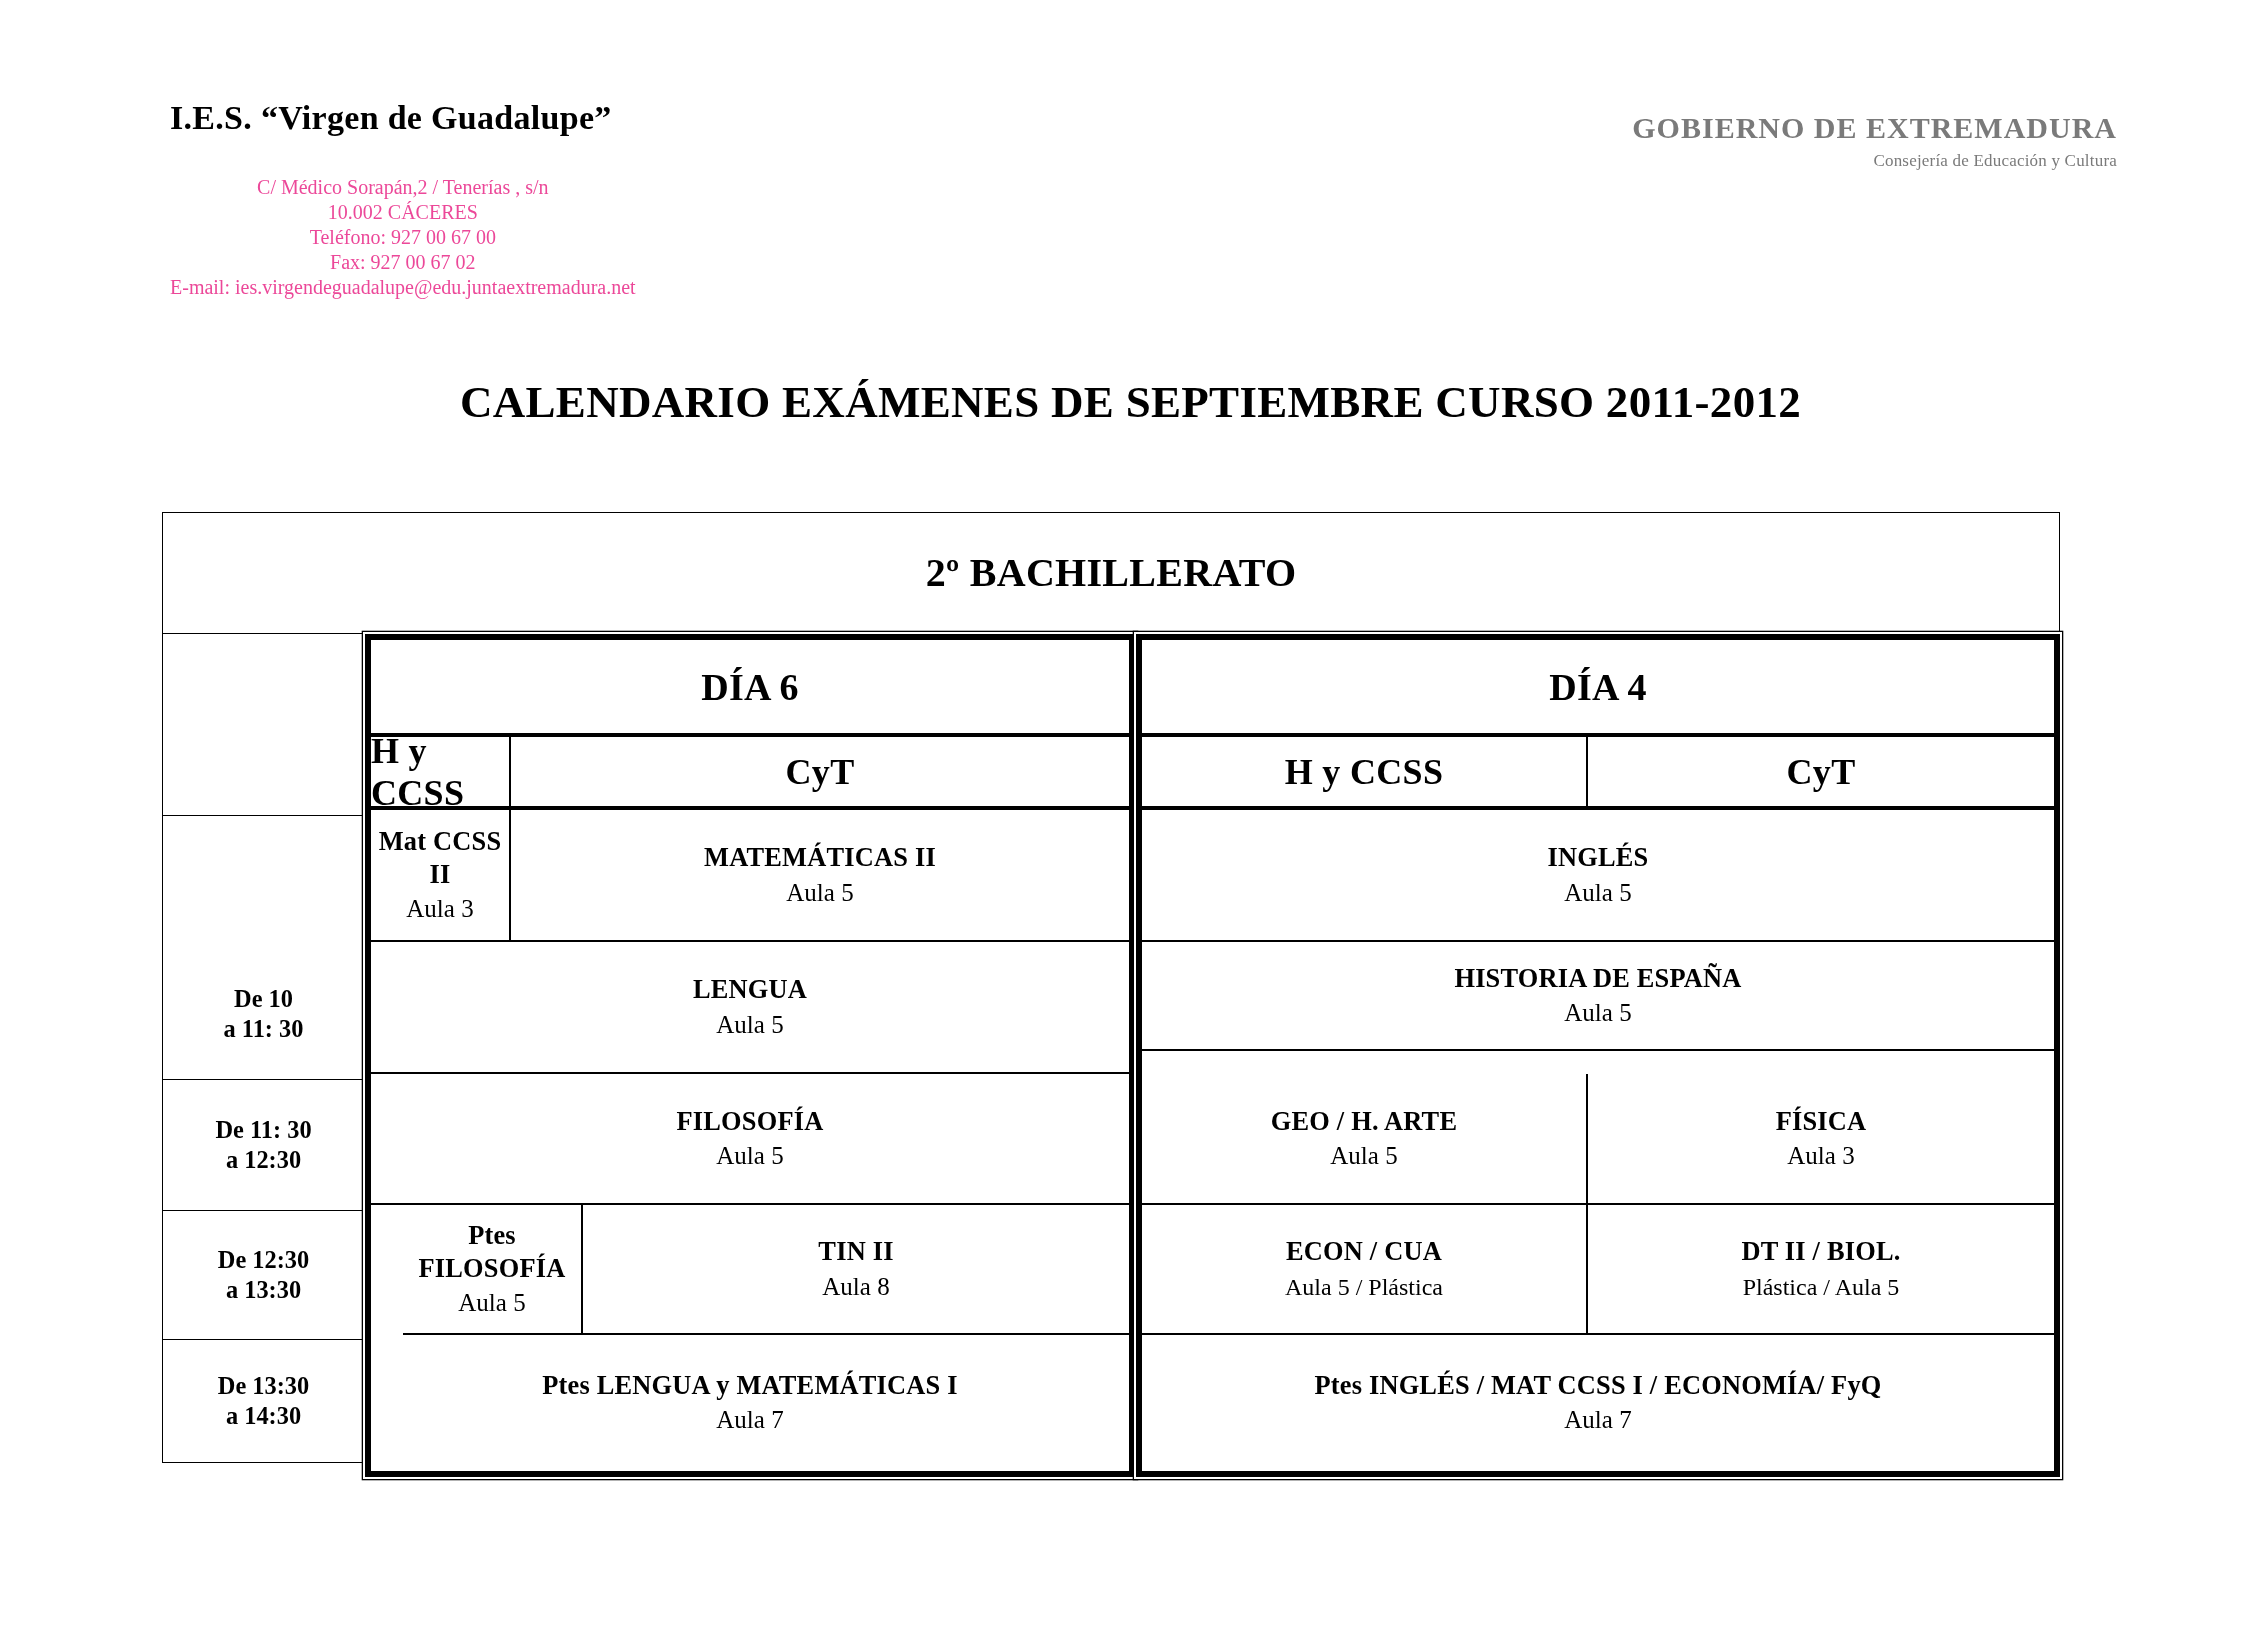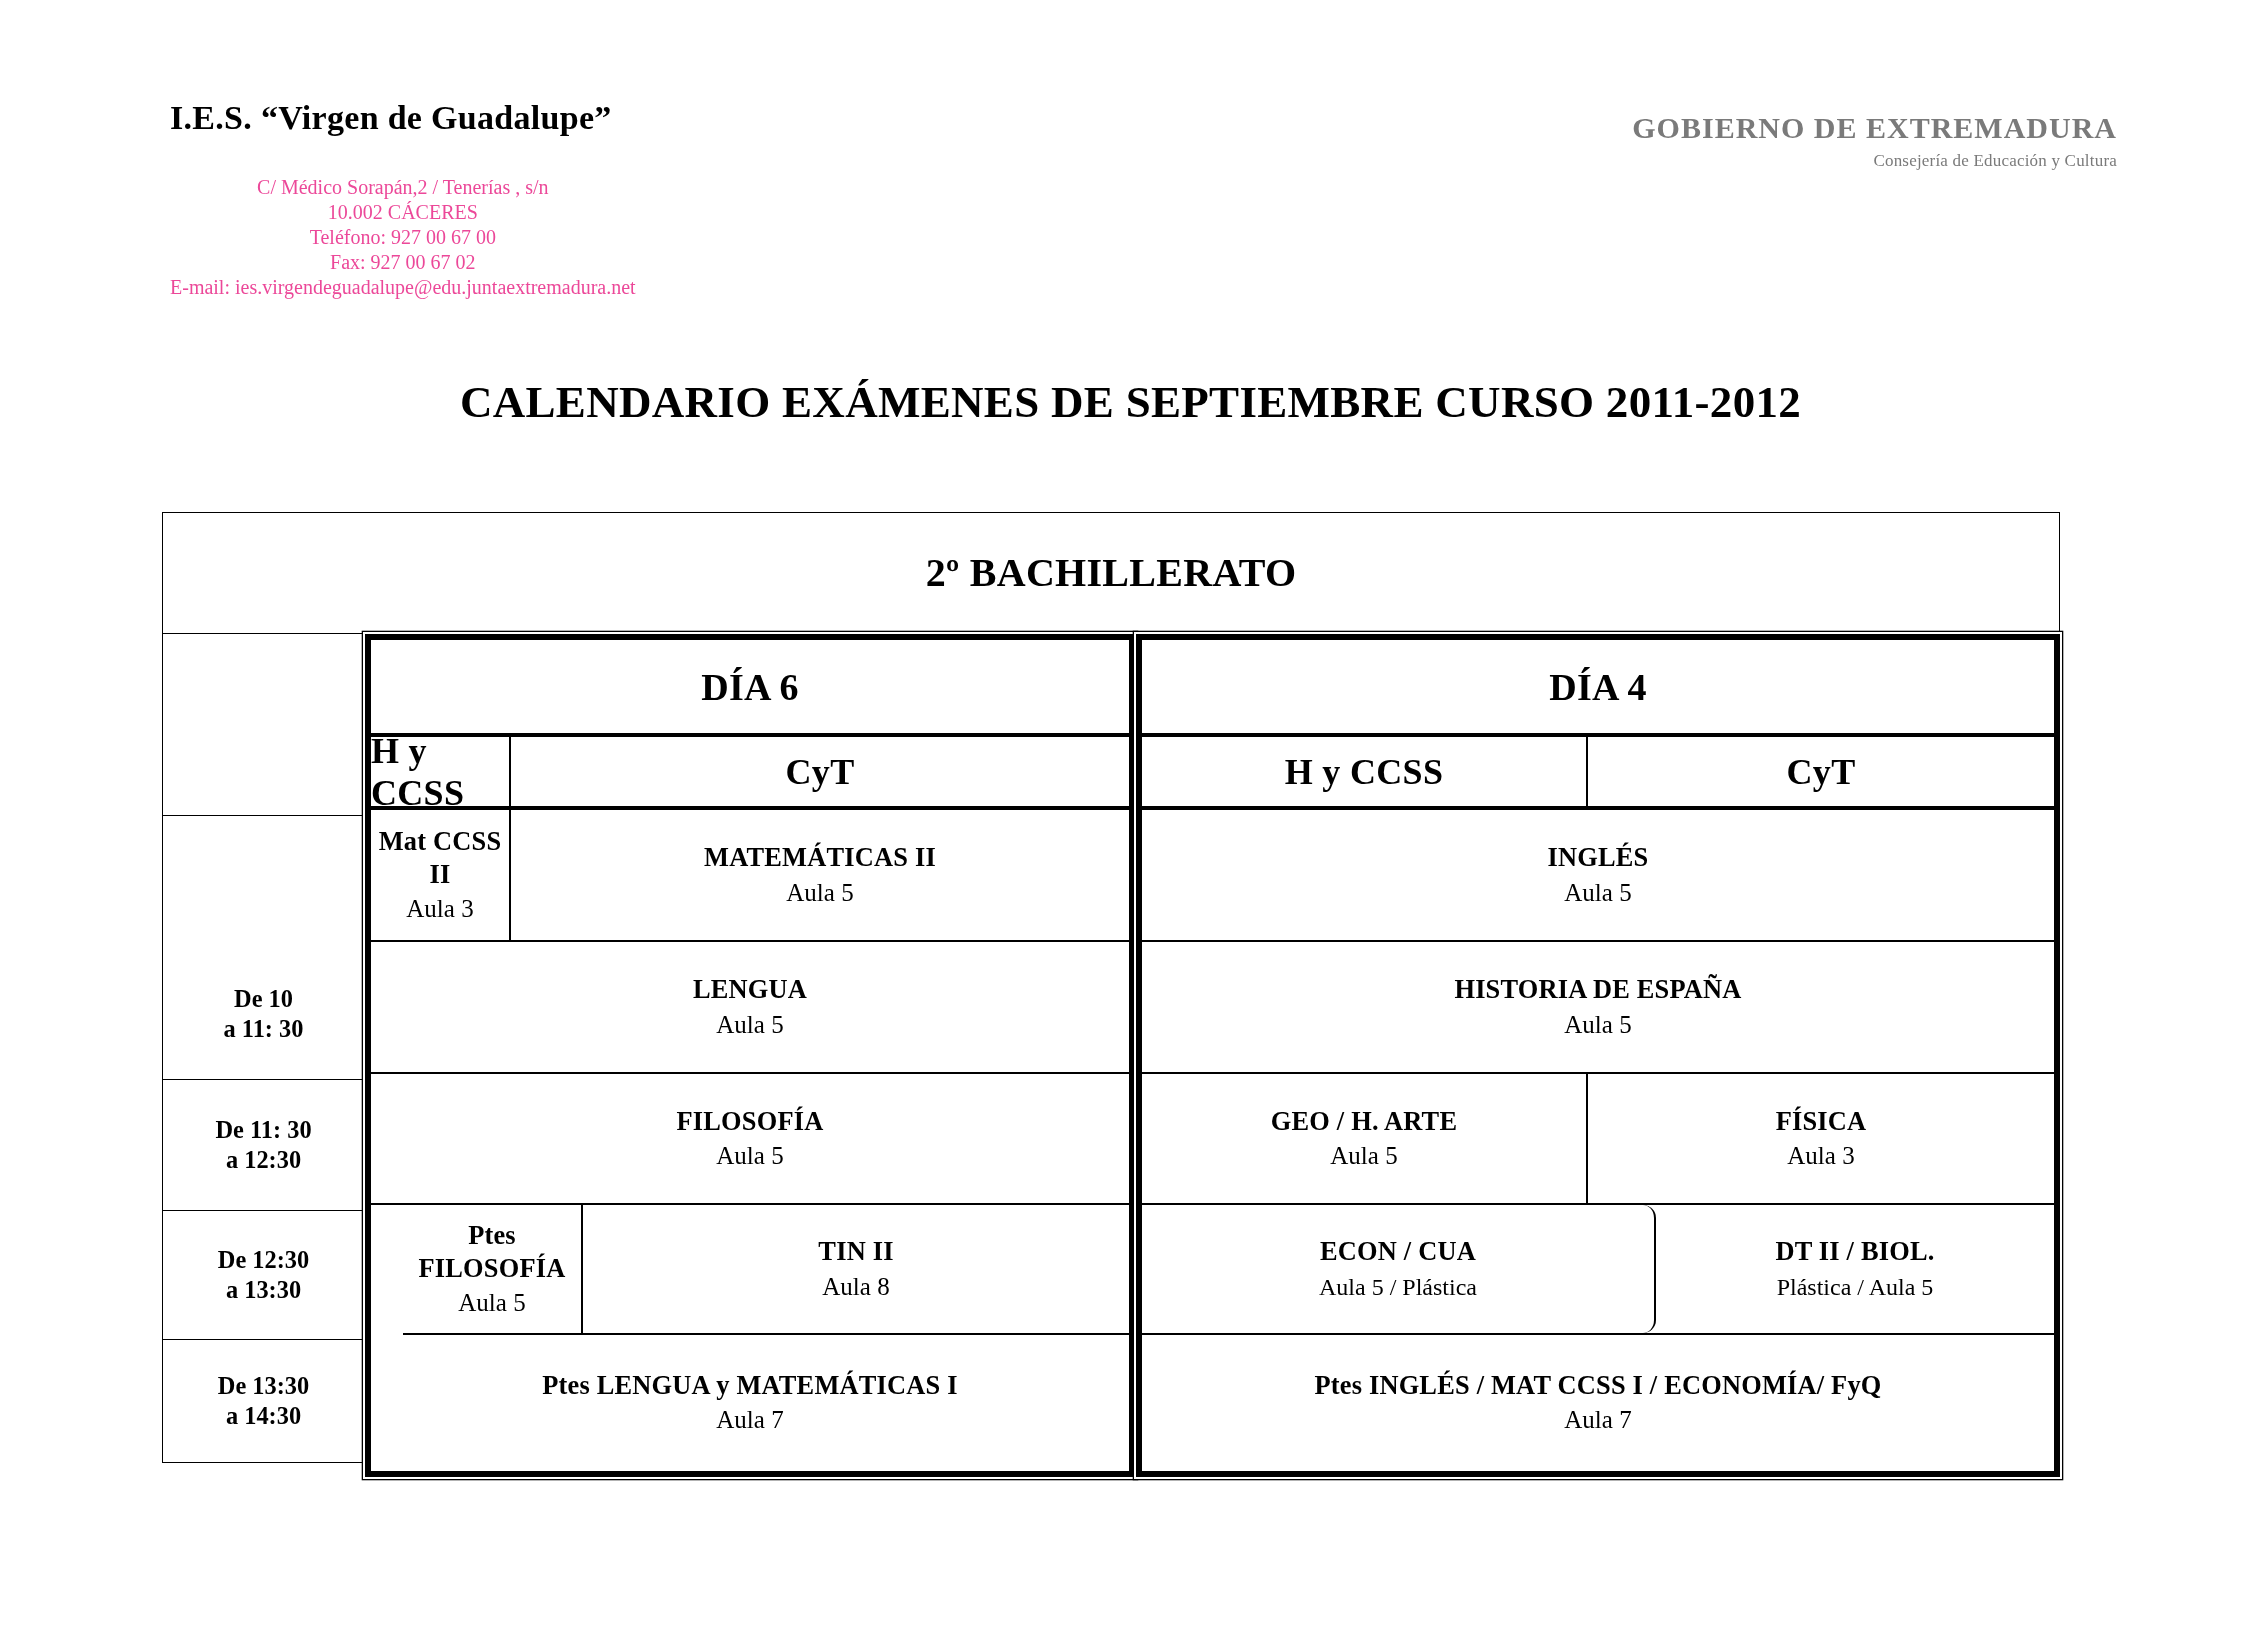--- a/index.html
+++ b/index.html
@@ -345,40 +345,40 @@
 
     <div class="data-area">
 
       <div class="data-row" style="top:0px;height:132px;">
         <div class="data-cell" style="flex:1;">
           <div class="subject">INGLÉS</div>
           <div class="room">Aula 5</div>
         </div>
       </div>
 
-      <div class="data-row" style="top:132px;height:132px;">
+      <div class="data-row" style="top:132px;height:109px;">
         <div class="data-cell" style="flex:1;">
           <div class="subject">HISTORIA DE ESPAÑA</div>
           <div class="room">Aula 5</div>
         </div>
       </div>
 
       <div class="data-row" style="top:264px;height:131px;">
         <div class="data-cell split" style="width:446px;">
           <div class="subject">GEO /  H. ARTE</div>
           <div class="room">Aula 5</div>
         </div>
         <div class="data-cell" style="flex:1;">
           <div class="subject">FÍSICA</div>
           <div class="room">Aula 3</div>
         </div>
       </div>
 
       <div class="data-row" style="top:395px;height:130px;">
-        <div class="data-cell split" style="width:514px;border-radius:13px;">
+        <div class="data-cell split" style="width:446px;">
           <div class="subject">ECON / CUA</div>
           <div class="room small">Aula 5 / Plástica</div>
         </div>
         <div class="data-cell" style="flex:1;">
           <div class="subject">DT II / BIOL.</div>
           <div class="room small">Plástica / Aula 5</div>
         </div>
       </div>
 
       <div class="data-row last" style="top:525px;height:135px;">

